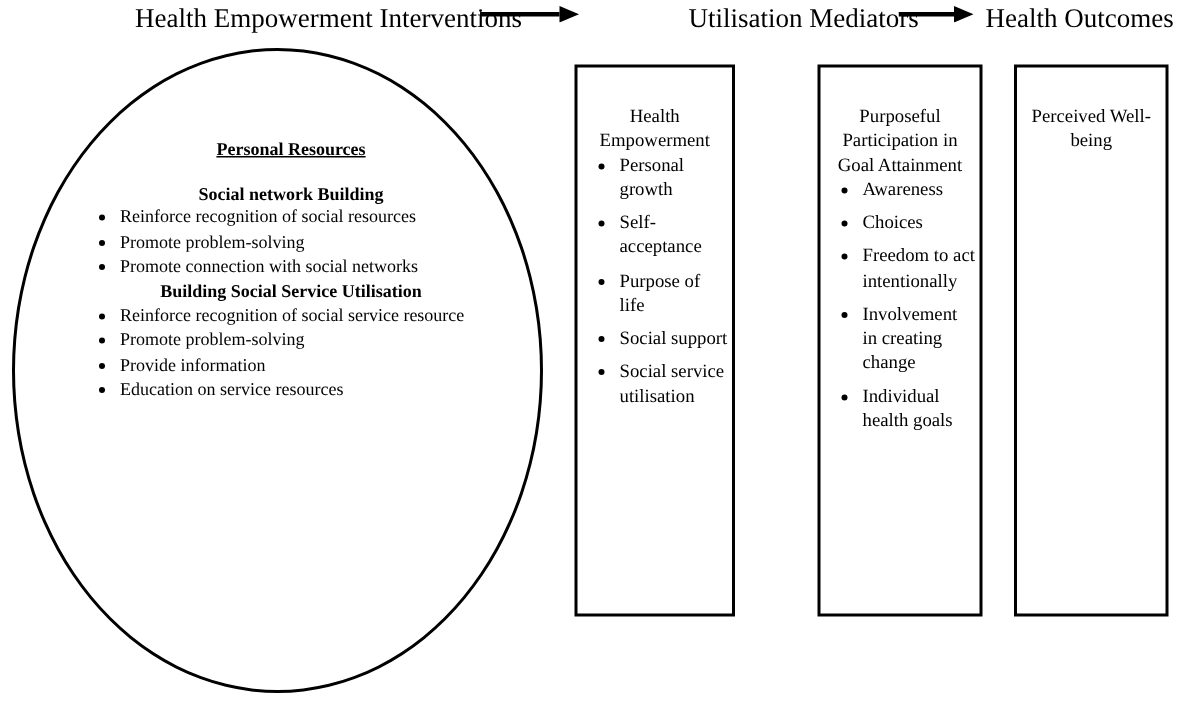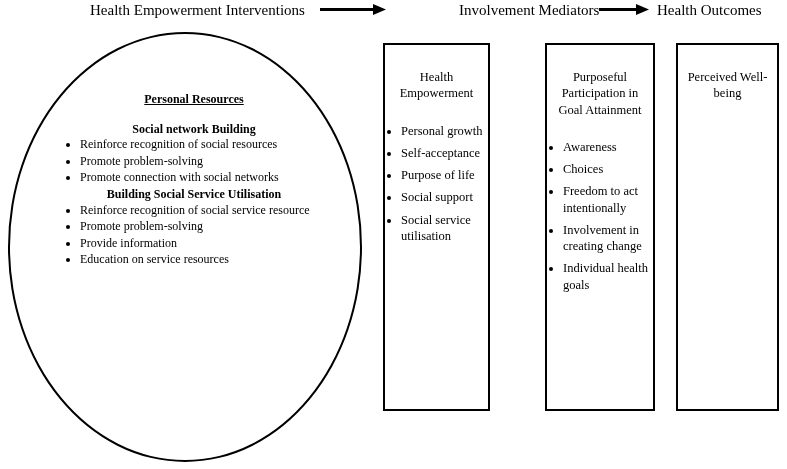--- a/index.html
+++ b/index.html
@@ -12,21 +12,21 @@
     width: 787px;
     height: 469px;
     background: #ffffff;
     font-family: "Liberation Serif", serif;
     color: #000000;
     overflow: hidden;
   }
   .hdr {
     position: absolute;
     top: 2px;
-    font-size: 15px;
+    font-size: 18px;
     white-space: nowrap;
   }
   .arrow {
     position: absolute;
     top: 4px;
   }
   .ellipse {
     position: absolute;
     left: 8px;
     top: 32px;
@@ -69,22 +69,22 @@
     border: 2px solid #000000;
     box-sizing: border-box;
     font-size: 12.5px;
     line-height: 1.3;
   }
   .mbox-title {
     text-align: center;
     padding: 24px 4px 0 4px;
   }
   .mbox .bullets {
-    margin-top: 21px;
-    padding-left: 16px;
+    margin-top: 0;
+    padding-left: 28px;
     padding-right: 2px;
   }
   .mbox .bullets li {
     margin-bottom: 6px;
   }
   #box-1 { left: 383px; width: 107px; }
   #box-2 { left: 545px; width: 110px; }
   #box-3 { left: 676px; width: 103px;  }
   #hdr-interventions { left: 90px; }
   #hdr-mediators     { left: 459px; }
@@ -97,21 +97,21 @@
 
 <div id="canvas">
 
   <div class="hdr" id="hdr-interventions">Health Empowerment Interventions</div>
 
   <svg class="arrow" id="arrow-1" width="66" height="11" viewBox="0 0 66 11">
     <line x1="0" y1="5.5" x2="53" y2="5.5" stroke="#000000" stroke-width="3"></line>
     <polygon points="53,0 66,5.5 53,11" fill="#000000"></polygon>
   </svg>
 
-  <div class="hdr" id="hdr-mediators">Involvement Mediators</div>
+  <div class="hdr" id="hdr-mediators">Utilisation Mediators</div>
 
   <svg class="arrow" id="arrow-2" width="50" height="11" viewBox="0 0 50 11">
     <line x1="0" y1="5.5" x2="37" y2="5.5" stroke="#000000" stroke-width="3"></line>
     <polygon points="37,0 50,5.5 37,11" fill="#000000"></polygon>
   </svg>
 
   <div class="hdr" id="hdr-outcomes">Health Outcomes</div>
 
   <div class="ellipse">
     <div class="ellipse-content">

